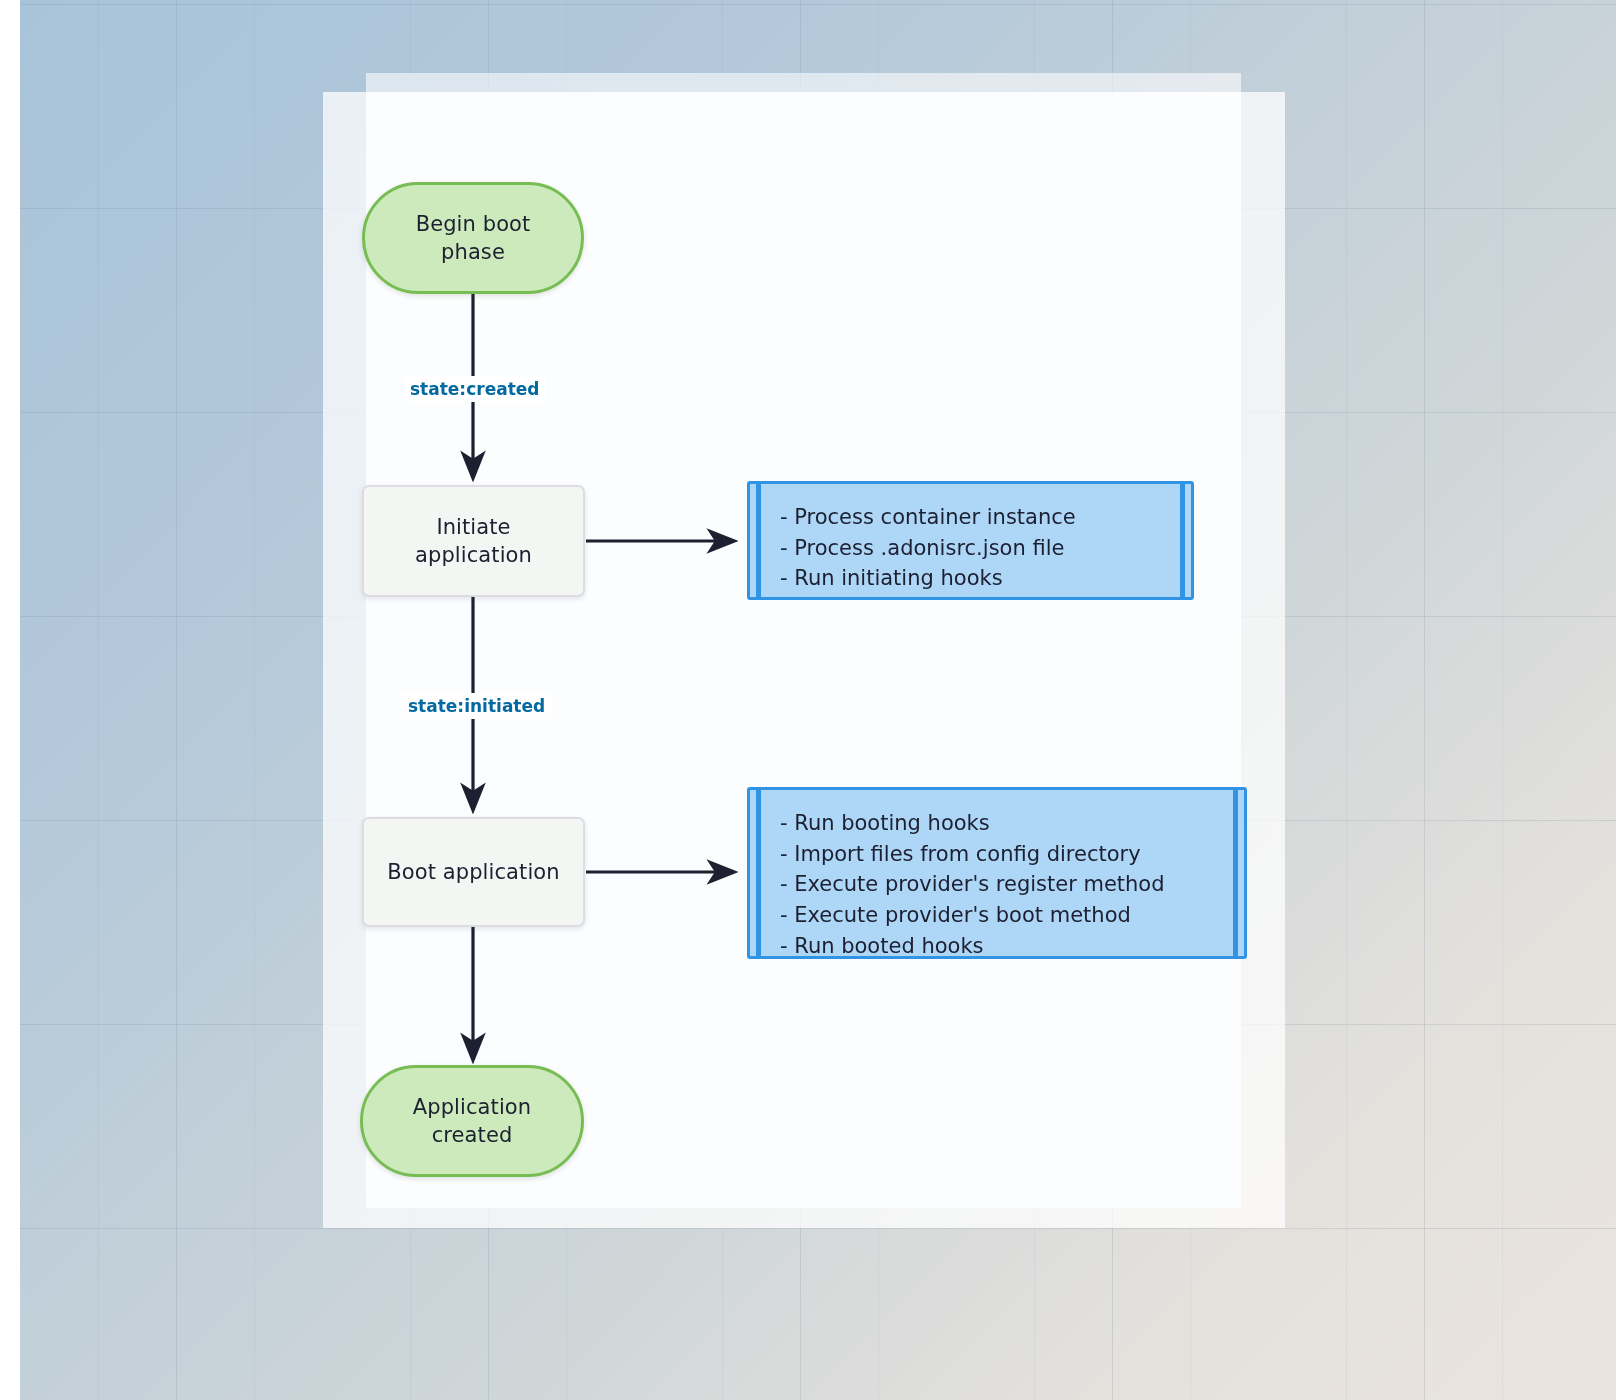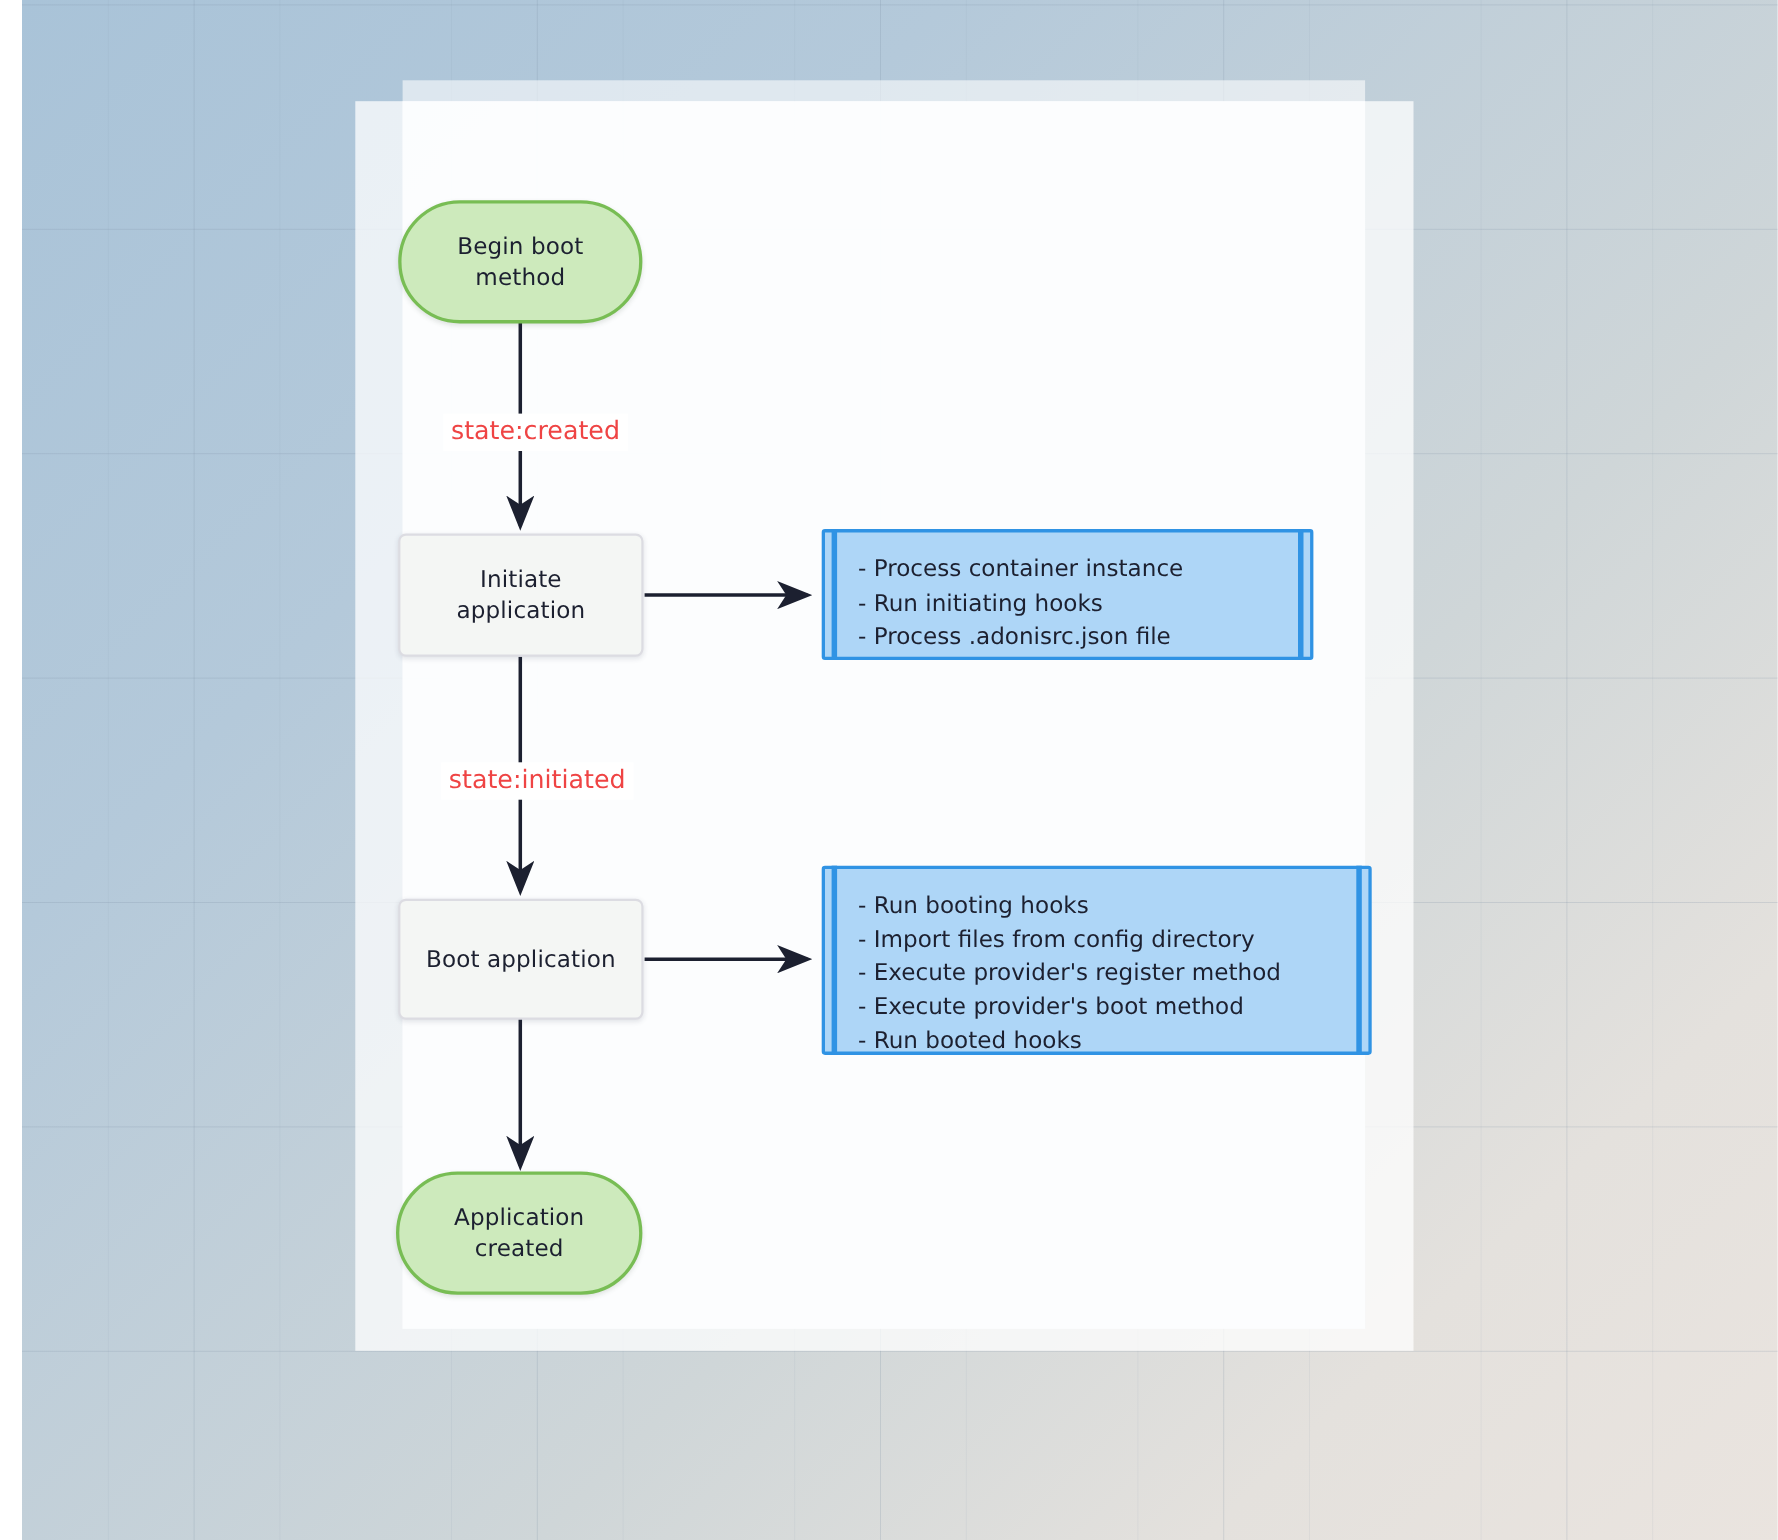--- a/index.html
+++ b/index.html
@@ -135,25 +135,26 @@
     bottom: -3px;
     width: 5px;
     background: #3093e4;
   }
   .note .line { white-space: pre; }
 
   
   .edge-label {
     position: absolute;
     background: #ffffff;
-    color: #ef4444;
-    font-size: 23px;
+    color: #0369a1;
+    font-size: 17px;
     padding: 3px 7px;
     white-space: nowrap;
     line-height: 1.2;
+    font-weight: bold;
   }
 </style>
 </head>
 <body>
 
 <div id="stage">
   <div id="grid"></div>
   <div id="grid2"></div>
 
   <div class="panel-back"></div>
@@ -174,37 +175,37 @@
     <line x1="453" y1="926" x2="453" y2="1060" stroke="#1c2030" stroke-width="3.2" marker-end="url(#arrowhead)"></line>
 
     <line x1="566" y1="541" x2="714" y2="541" stroke="#1c2030" stroke-width="3.2" marker-end="url(#arrowhead)"></line>
 
     <line x1="566" y1="872" x2="714" y2="872" stroke="#1c2030" stroke-width="3.2" marker-end="url(#arrowhead)"></line>
   </svg>
 
   <div class="node terminal" style="left:342px; top:182px; width:222px; height:112px;">
     <div>
       <div>Begin boot</div>
-      <div>method</div>
+      <div>phase</div>
     </div>
   </div>
 
   <div class="edge-label" style="left:383px; top:376px;">state:created</div>
 
   <div class="node process" style="left:342px; top:485px; width:223px; height:112px;">
     <div>
       <div>Initiate</div>
       <div>application</div>
     </div>
   </div>
 
   <div class="note" style="left:727px; top:481px; width:447px; height:119px;">
     <div class="line">- Process container instance</div>
+    <div class="line">- Process .adonisrc.json file</div>
     <div class="line">- Run initiating hooks</div>
-    <div class="line">- Process .adonisrc.json file</div>
   </div>
 
   <div class="edge-label" style="left:381px; top:693px;">state:initiated</div>
 
   <div class="node process" style="left:342px; top:817px; width:223px; height:110px;">
     <div>
       <div>Boot application</div>
     </div>
   </div>
 

